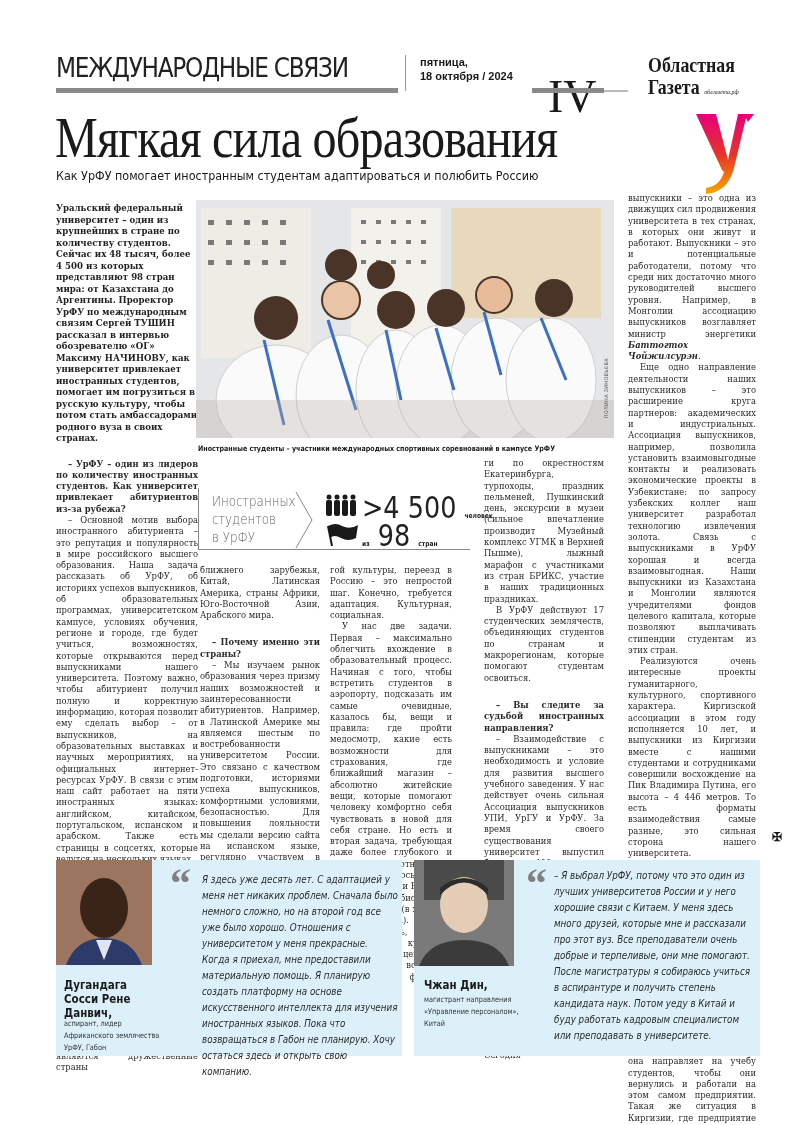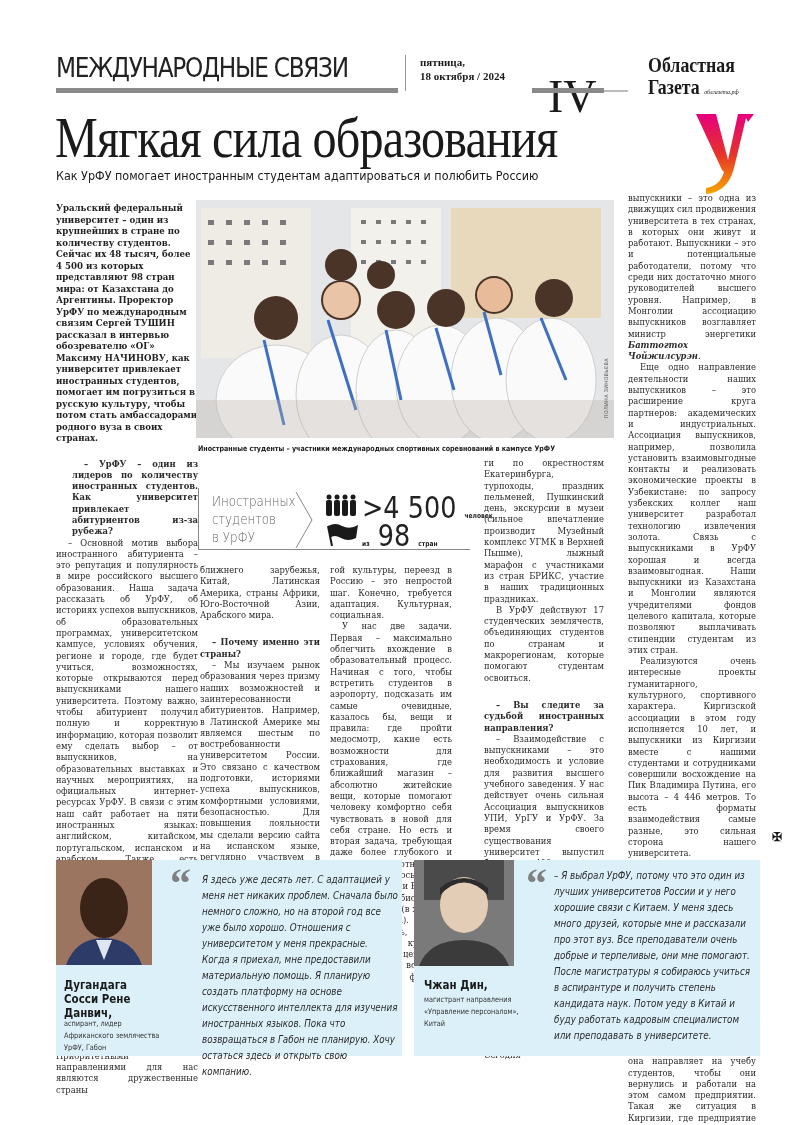--- a/index.html
+++ b/index.html
@@ -1,21 +1,21 @@
 <!DOCTYPE html>
 <html><head>
 <meta charset="utf-8">
 <style>
   * { box-sizing: border-box; margin: 0; padding: 0; }
   body { width: 800px; height: 1125px; background: #fff; position: relative; overflow: hidden; font-family: "DejaVu Serif", serif; color: #1a1a1a; }
   .abs { position: absolute; }
   .rubric { left: 56px; top: 52px; font-family: "DejaVu Sans", sans-serif; font-size: 27px; letter-spacing: -1.5px; transform: scaleX(0.86); transform-origin: left top; color: #222; white-space: nowrap; }
   .rubric-bar { left: 56px; top: 88px; width: 342px; height: 5px; background: #8a8a8a; }
   .vsep { left: 405px; top: 55px; width: 1px; height: 36px; background: #999; }
-  .date { left: 420px; top: 55px; font-size: 11px; line-height: 14px; font-weight: bold; font-family: Liberation Serif, serif; }
+  .date { left: 420px; top: 55px; font-size: 11px; line-height: 14px; font-weight: bold; font-family: Liberation Sans, sans-serif; }
   .pagenum { left: 548px; top: 42px; font-family: "Liberation Serif", serif; font-size: 46px; margin-top: 28px; }
   .pagebar { left: 532px; top: 88px; width: 72px; height: 5px; background: #8a8a8a; }
   .pagebar2 { left: 604px; top: 90px; width: 24px; height: 2px; background: #bbb; }
   .logo { left: 648px; top: 54px; font-family: "Liberation Serif", serif; font-weight: bold; font-size: 21px; line-height: 22px; transform: scaleX(0.85); transform-origin: left top; white-space: nowrap; }
   .logo small { font-size: 7px; font-weight: normal; font-style: italic; }
   .headline { left: 55px; top: 104px; font-family: "Liberation Serif", serif; font-size: 58px; letter-spacing: -1px; transform: scaleX(0.83); transform-origin: left top; white-space: nowrap; }
   .ulogo { left: 688px; top: 108px; width: 70px; height: 90px; }
   .subhead { left: 56px; top: 168px; font-family: "DejaVu Sans", sans-serif; font-size: 13px; transform: scaleX(0.86); transform-origin: left top; white-space: nowrap; }
   .col { font-family: "DejaVu Serif", serif; font-size: 8.4px; line-height: 11.3px; text-align: justify; color: #2a2a2a; }
   .col p { text-indent: 12px; }
@@ -66,21 +66,21 @@
       <stop offset="0.5" stop-color="#e5332a"></stop>
       <stop offset="1" stop-color="#f7a600"></stop>
     </linearGradient>
   </defs>
   <path d="M8 6 L28 6 L40 52 L50 6 L66 6 L60 14 L58 10 L46 60 Q40 84 18 86 L18 80 Q32 78 36 64 L34 62 Z" fill="url(#ug)"></path>
 </svg>
 <div class="abs subhead">Как УрФУ помогает иностранным студентам адаптироваться и полюбить Россию</div>
 
 <div class="abs col" style="left:56px; top:203px; width:142px;">
   <p class="lead noind">Уральский федеральный университет – один из крупнейших в стране по количеству студентов. Сейчас их 48 тысяч, более 4 500 из которых представляют 98 стран мира: от Казахстана до Аргентины. Проректор УрФУ по международным связям Сергей ТУШИН рассказал в интервью обозревателю «ОГ» Максиму НАЧИНОВУ, как университет привлекает иностранных студентов, помогает им погрузиться в русскую культуру, чтобы потом стать амбассадорами родного вуза в своих странах.</p>
-  <p class="q" style="margin-top:14px;margin-left:16px;">– УрФУ – один из лидеров по количеству иностранных студентов. Как университет привлекает абитуриентов из-за рубежа?</p>
+  <p class="q" style="margin-top:14px;">– УрФУ – один из лидеров по количеству иностранных студентов. Как университет привлекает абитуриентов из-за рубежа?</p>
   <p>– Основной мотив выбора иностранного абитуриента – это репутация и популярность в мире российского высшего образования. Наша задача рассказать об УрФУ, об историях успехов выпускников, об образовательных программах, университетском кампусе, условиях обучения, регионе и городе, где будет учиться, возможностях, которые открываются перед выпускниками нашего университета. Поэтому важно, чтобы абитуриент получил полную и корректную информацию, которая позволит ему сделать выбор – от выпускников, на образовательных выставках и научных мероприятиях, на официальных интернет-ресурсах УрФУ. В связи с этим наш сайт работает на пяти иностранных языках: английском, китайском, португальском, испанском и арабском. Также есть страницы в соцсетях, которые ведутся на нескольких языках.</p>
   <p class="q">– Сколько иностранных студентов сейчас учатся в вузе?</p>
   <p>– С учетом нынешнего приема – более 4 500 студентов из 98 стран. Задача, которая зафиксирована в программе развития, – чтобы не менее 20% студентов представляли другие страны. Мы рассчитываем, что к 2030 году у нас будет порядка 7 500 иностранных студентов. Приоритетными направлениями для нас являются дружественные страны</p>
 </div>
 
 <div class="abs photo">
   <svg width="418" height="238" viewBox="0 0 418 238">
     <rect x="0" y="0" width="418" height="238" fill="#e4e6e8"></rect>
     <rect x="5" y="8" width="110" height="150" fill="#efece6"></rect>
     <rect x="155" y="8" width="90" height="150" fill="#f3f1ec"></rect>

